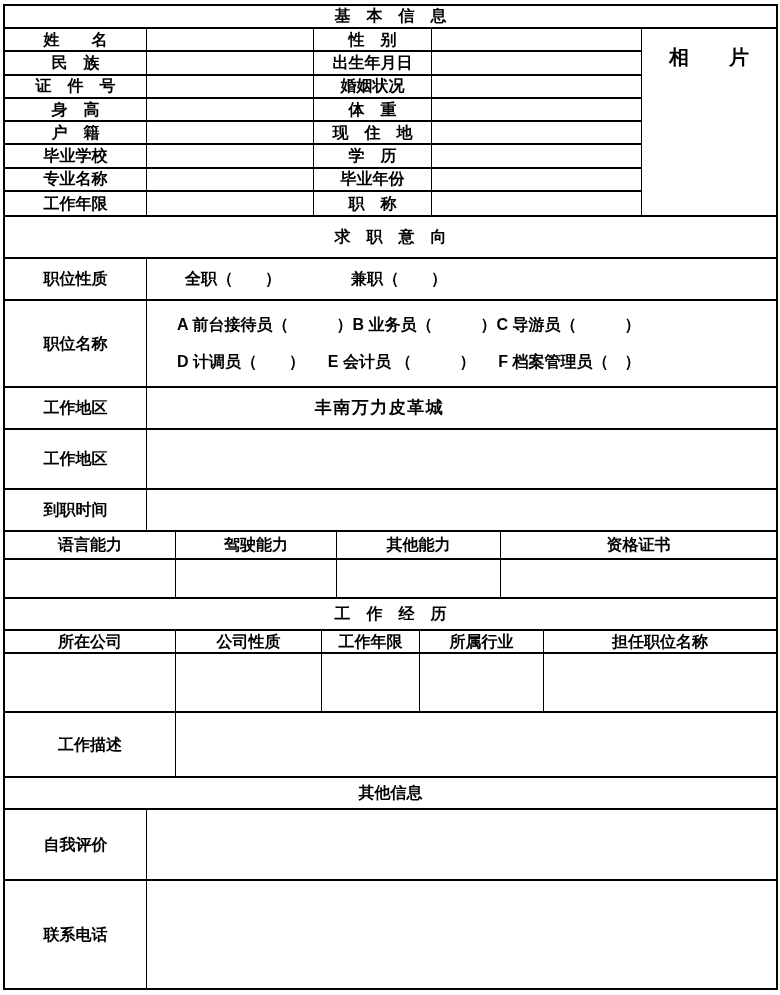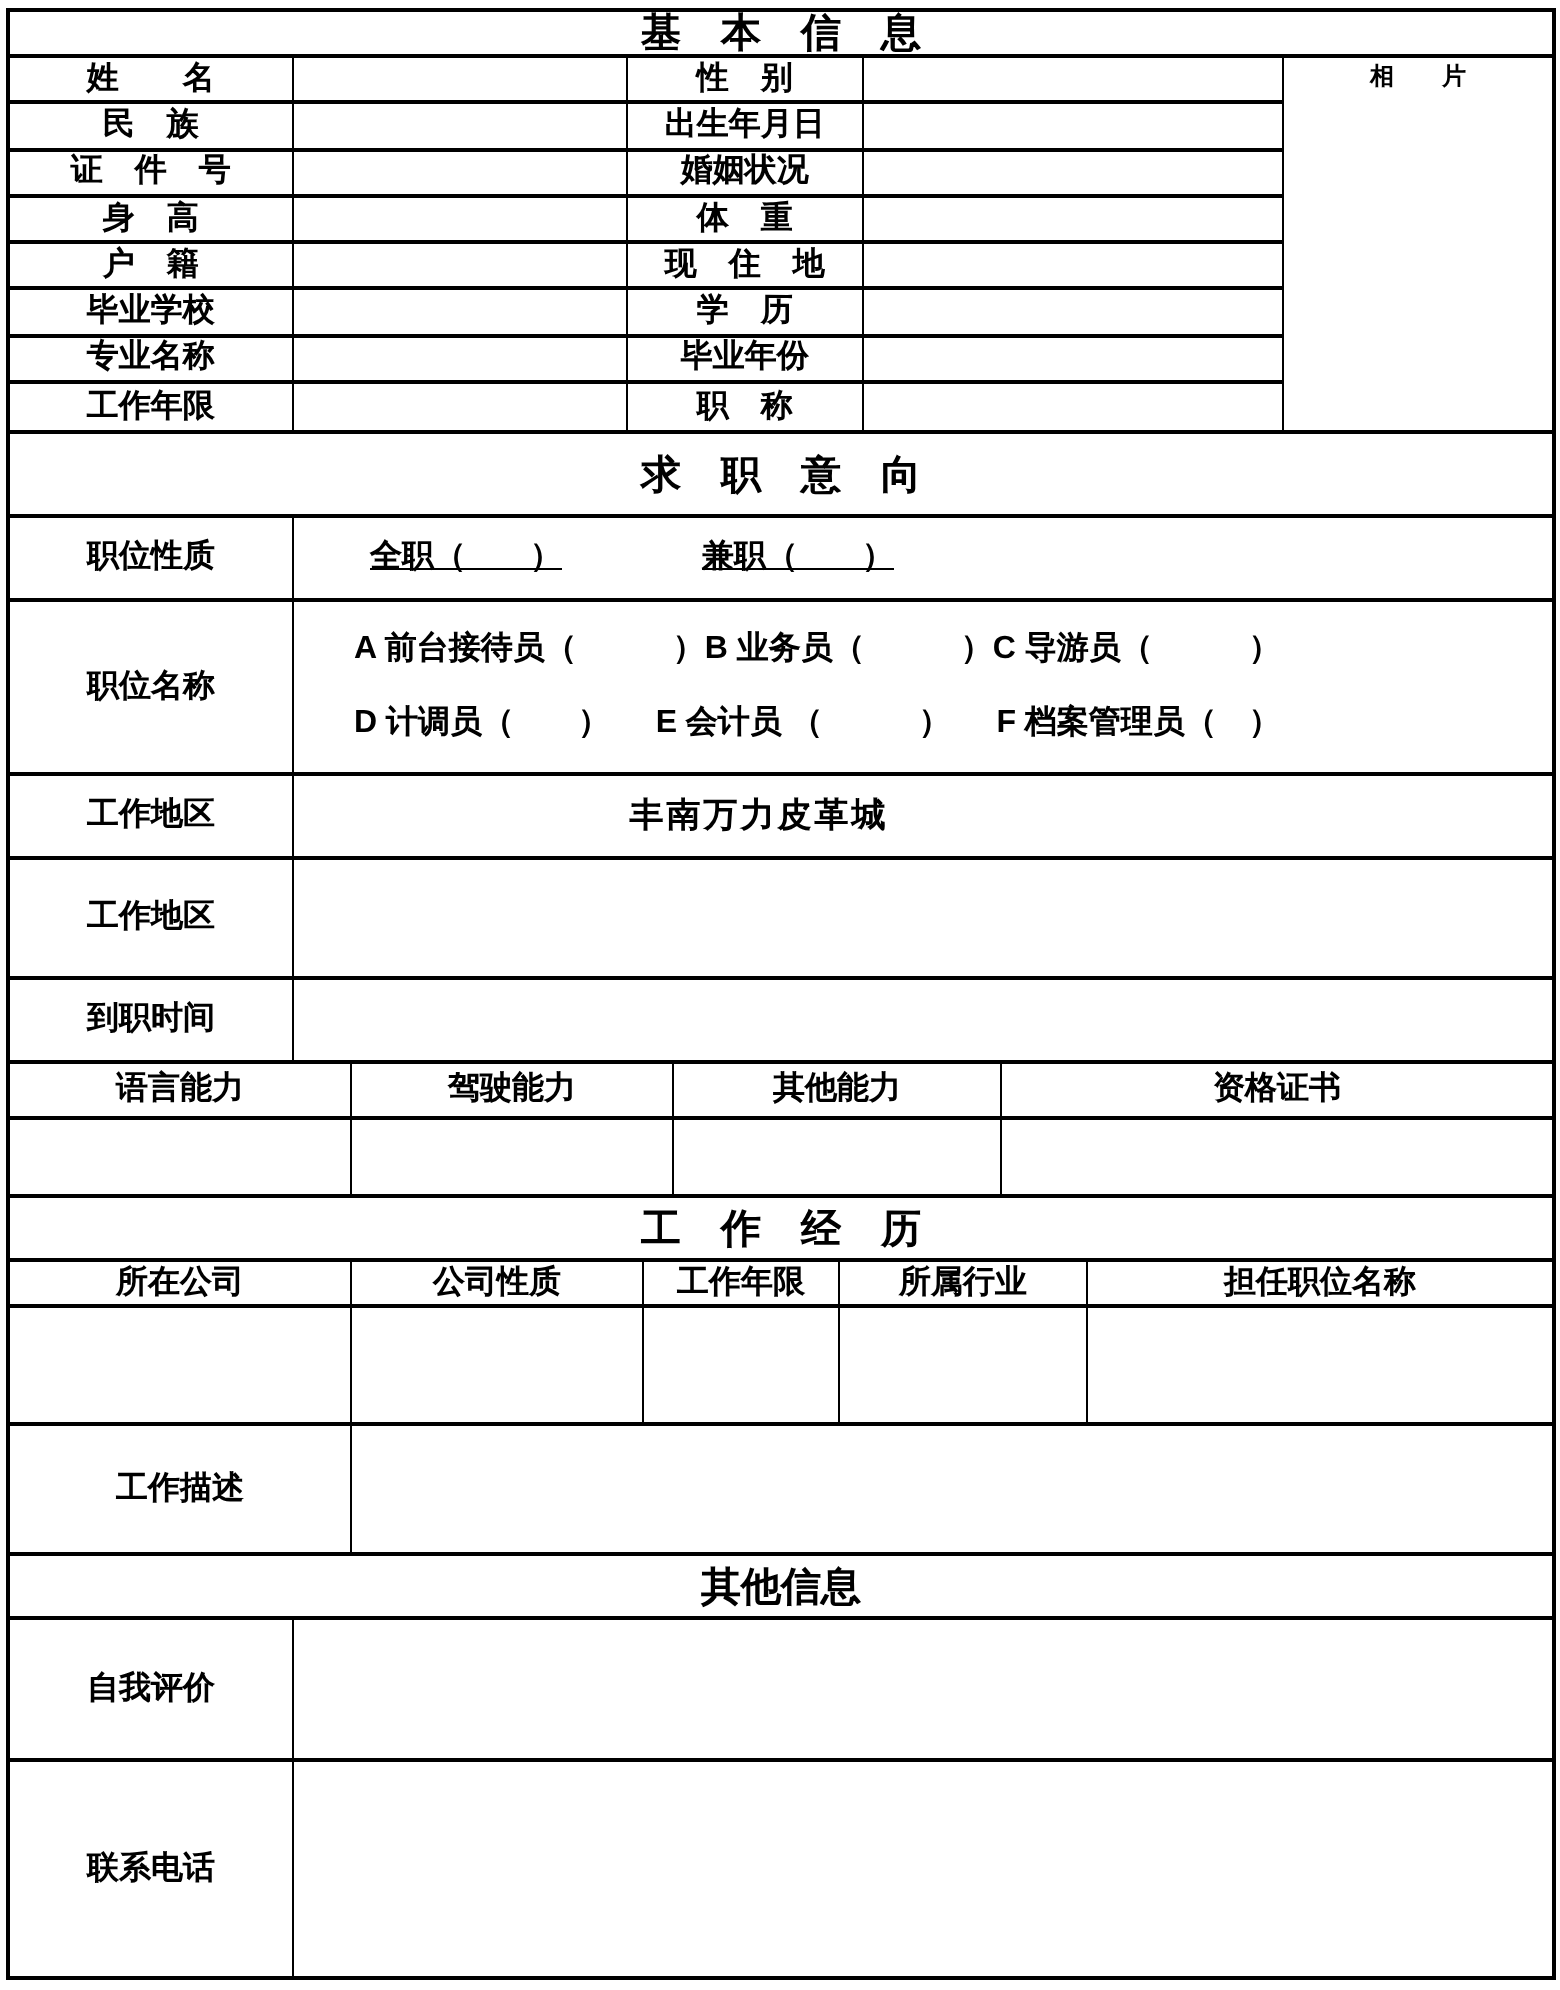--- a/index.html
+++ b/index.html
@@ -18,39 +18,39 @@
   }
   .row { display:flex; border-bottom:2px solid #000; box-sizing:border-box; flex:none; }
   .row.grow { flex:1; border-bottom:none; }
   .cell {
     box-sizing:border-box; border-right:1.5px solid #000;
     display:flex; align-items:center; justify-content:center;
     overflow:hidden; font-size:16px; line-height:1.1;
   }
   .cell.last { border-right:none; }
   .cell.val { justify-content:flex-start; }
-  .sec { align-items:center; justify-content:center; font-size:20px; }
+  .sec { align-items:center; justify-content:center; font-size:16px; }
   
   .h23{height:23px}.h25{height:42px}.h28{height:28px}.h29{height:29px}
   .h32{height:32px}.h39{height:39px}.h59{height:59px}.h60{height:60px}
   .h63{height:63px}.h65{height:65px}.h71{height:71px}.h87{height:87px}
   
   .basic-grid { width:637px; display:flex; flex-direction:column; border-right:1.5px solid #000; box-sizing:border-box; }
   .brow { display:flex; height:23.25px; border-bottom:2px solid #000; box-sizing:border-box; flex:none; }
   .brow:last-child { border-bottom:none; flex:1; }
   .c-l1{width:142px} .c-v1{width:167px} .c-l2{width:119px} .c-v2{width:209px}
-  .photo-cell { flex:1; display:flex; align-items:flex-start; justify-content:center; padding-top:1px; font-size:12px; box-sizing:border-box; }
+  .photo-cell { flex:1; display:flex; align-items:flex-start; justify-content:center; padding-top:15px; font-size:20px; box-sizing:border-box; }
   
   .c-lab{width:142px} .c-wlab{width:171px}
   
   .sk1{width:171px}.sk2{width:161px}.sk3{width:164px}.sk4{flex:1}
   
   .wk1{width:171px}.wk2{width:146px}.wk3{width:98px}.wk4{width:124px}.wk5{flex:1}
   
-  .opts { justify-content:space-between; padding-left:38px; gap:70px;text-decoration:underline; }
+  .opts { justify-content:space-between; padding-left:38px; gap:70px; }
   .posname {
     flex-direction:column; justify-content:center; align-items:stretch;
     gap:19px; padding:0 45px 0 30px;
   }
   .optline { display:flex; justify-content:space-between; }
   .warea-sub { width:465px; text-align:center; font-size:17px; letter-spacing:1.5px; }
 </style>
 </head>
 <body>
 

